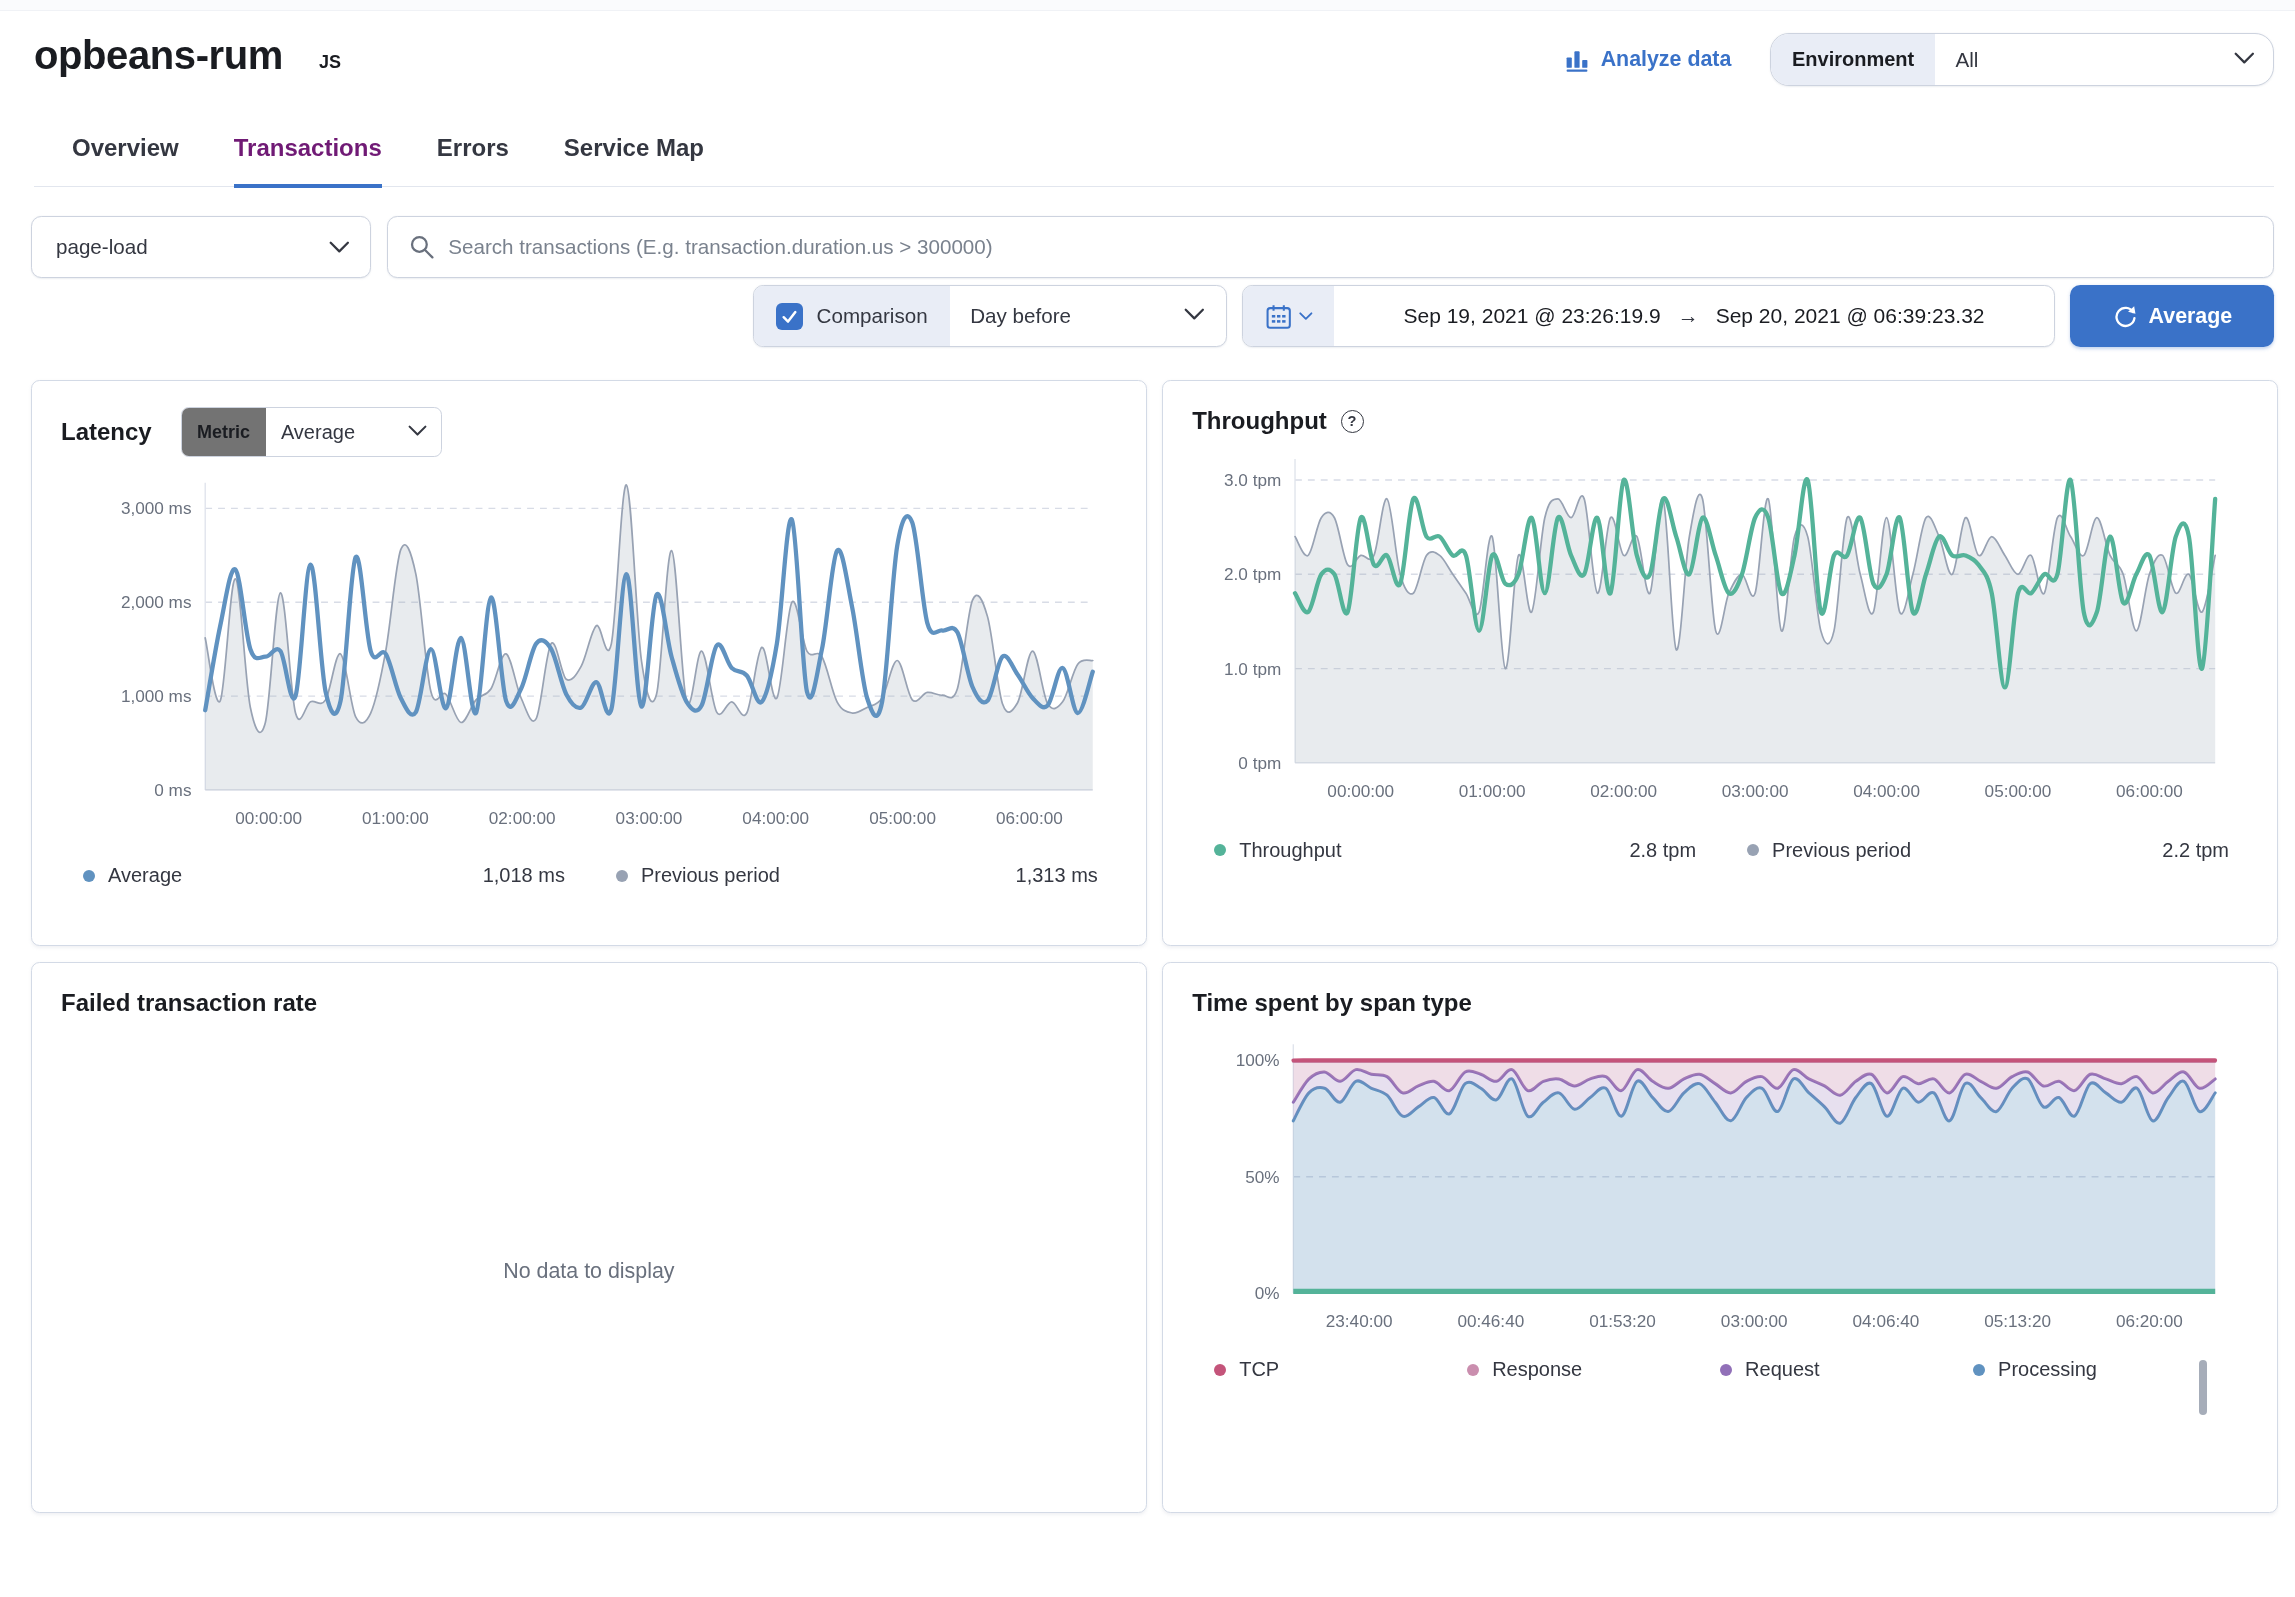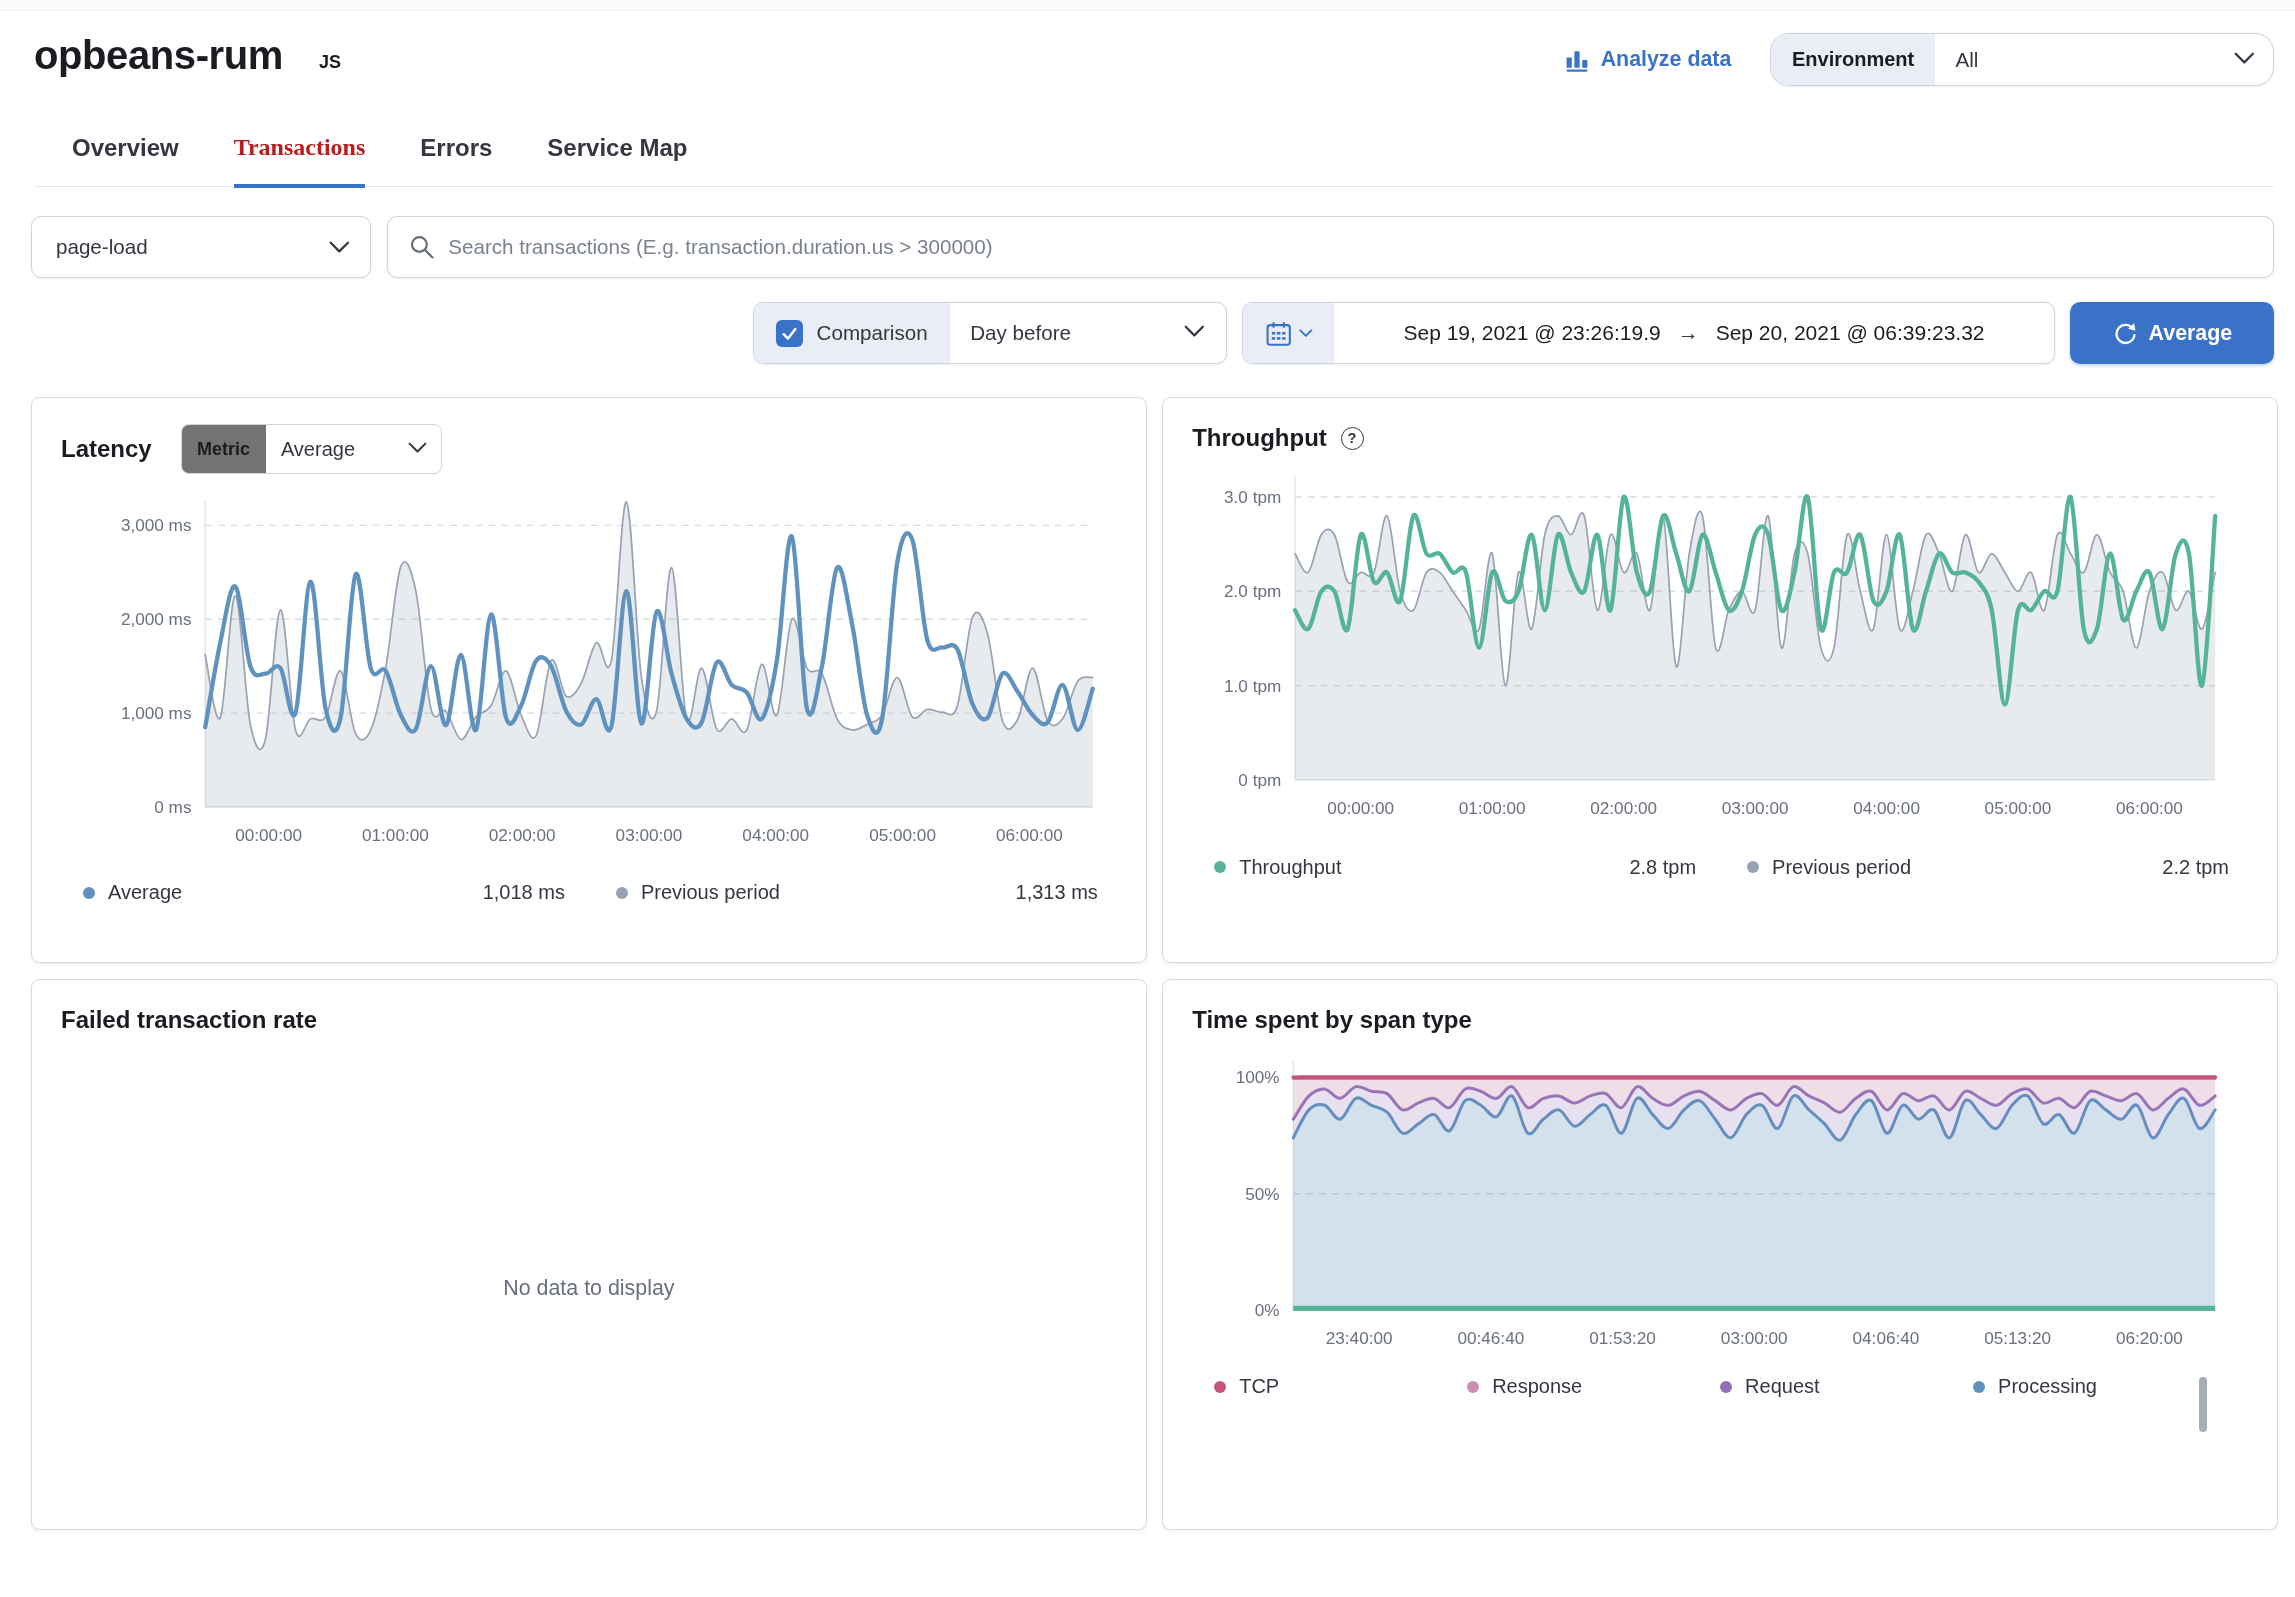--- a/index.html
+++ b/index.html
@@ -16,31 +16,31 @@
   .hdr-right { margin-left:auto; display:flex; align-items:center; gap:39px; }
   .analyze { display:flex; align-items:flex-start; gap:10.3px; color:#3a72c8; font-size:21.4px; font-weight:600; cursor:pointer; text-decoration:none; }
   .env-ctl { display:flex; align-items:center; height:53px; width:504px; border:0.9px solid #cdd3df; border-radius:19px; background:#fff; overflow:hidden; box-shadow:0 0.9px 1.7px rgba(152,162,179,.18); }
   .env-prepend { background:#e9edf6; height:100%; display:flex; align-items:center; padding:0 20.6px; font-size:20px; font-weight:600; color:#1a1c21; }
   .env-val { padding:0 20.6px; font-size:20.6px; color:#343741; }
   .env-ctl .chev { margin-left:auto; margin-right:19px; }
 
   
   .tabs { display:flex; gap:55px; padding-left:38px; margin-top:48px; border-bottom:1.7px solid #e2e6ee; }
   .tab { font-size:24px; font-weight:600; color:#343741; padding-bottom:22px; cursor:pointer; border-bottom:4.3px solid transparent; margin-bottom:-1.7px; }
-  .tab.active { color:#b91c1c; border-bottom-color:#3a72c8;font-family:Liberation Serif, serif; }
+  .tab.active { color:#701a75; border-bottom-color:#3a72c8; }
 
   
   .filters { padding:0 20.6px 0 31px; }
   .frow1 { margin-top:29px; display:flex; gap:16px; }
   .sel-type { width:340px; height:62px; border:0.9px solid #cdd3df; border-radius:10.3px; background:#fff; display:flex; align-items:center; padding:0 20.6px 0 24px; font-size:20.6px; color:#343741; box-shadow:0 0.9px 1.7px rgba(152,162,179,.18); cursor:pointer; }
   .sel-type .chev { margin-left:auto; }
   .searchbox { flex:1; height:62px; border:0.9px solid #cdd3df; border-radius:10.3px; background:#fff; display:flex; align-items:center; padding:0 20.6px; box-shadow:0 0.9px 1.7px rgba(152,162,179,.18); }
   .searchbox input { border:none; outline:none; flex:1; font-size:20.6px; margin-left:13.7px; color:#343741; font-family:inherit; background:transparent; }
   .searchbox input::placeholder { color:#7a828e; }
-  .frow2 { margin-top:24px; display:flex; justify-content:flex-end; gap:15.4px; }
+  .frow2 { margin-top:7px; display:flex; justify-content:flex-end; gap:15.4px; }
   .cmp-ctl { display:flex; height:62px; border:0.9px solid #cdd3df; border-radius:10.3px; overflow:hidden; background:#fff; box-shadow:0 0.9px 1.7px rgba(152,162,179,.18); }
   .cmp-check { display:flex; align-items:center; gap:13.7px; background:#e9edf6; padding:0 22px; }
   .checkbox { width:26.6px; height:26.6px; background:#3a72c8; border-radius:6px; display:flex; align-items:center; justify-content:center; cursor:pointer; }
   .cmp-label { font-size:20.6px; color:#343741; }
   .cmp-sel { display:flex; align-items:center; width:276px; padding:0 20.6px; cursor:pointer; }
   .cmp-sel .chev { margin-left:auto; }
   .cmp-sel-val { font-size:20.6px; }
   .datepicker { display:flex; height:62px; width:813px; border:0.9px solid #cdd3df; border-radius:10.3px; overflow:hidden; background:#fff; box-shadow:0 0.9px 1.7px rgba(152,162,179,.18); cursor:pointer; }
   .dp-icon { width:91px; background:#e9edf6; display:flex; align-items:center; justify-content:center; gap:6.9px; }
   .dp-dates { flex:1; display:flex; align-items:center; justify-content:center; gap:17px; font-size:21px; color:#1a1c21; }

